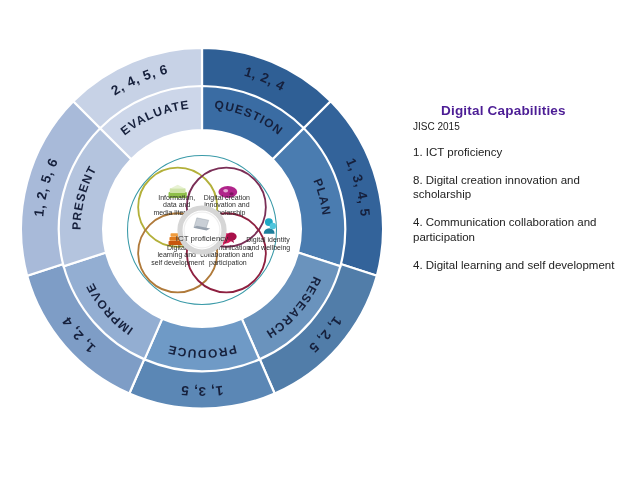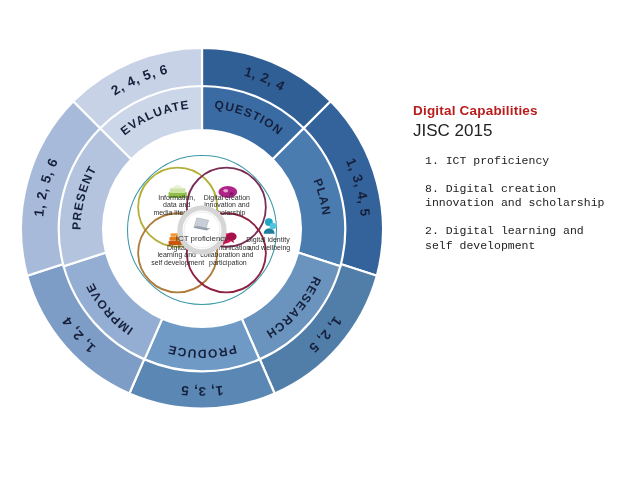--- a/index.html
+++ b/index.html
@@ -24,23 +24,23 @@
   
   .vcirc{fill:none;stroke-width:1.2;}
   .vlabel{
     font-family:"Liberation Sans", sans-serif;
     font-size:4.6px;fill:#2d2d2d;text-anchor:middle;
   }
   .hubtxt{font-family:"Liberation Sans", sans-serif;font-size:5.2px;fill:#333;text-anchor:middle;}
 
   
   #panel{position:absolute;left:413px;top:103px;width:215px;}
-  #panel .title{font-size:13.5px;font-weight:bold;color:#b91c1c;letter-spacing:.2px;}
-  #panel .sub{font-size:17px;color:#222;margin-top:3px;}
-  #panel ul{list-style:none;margin:12px;padding:0;margin-top:13px;font-family:Liberation Mono, monospace;}
+  #panel .title{font-size:13.5px;font-weight:bold;color:#4c1d95;letter-spacing:.2px;margin-left:28px;}
+  #panel .sub{font-size:10px;color:#222;margin-top:3px;}
+  #panel ul{list-style:none;margin:0;padding:0;margin-top:13px;}
   #panel li{font-size:11.5px;color:#222;line-height:1.28;margin-bottom:13px;}
 </style>
 </head>
 <body>
 
 <div id="stage">
 
   <div id="wheel">
     <svg viewBox="0 0 364 364">
       <defs>
@@ -191,17 +191,18 @@
       </g>
     </svg>
   </div>
 
   <div id="panel">
     <div class="title">Digital Capabilities</div>
     <div class="sub">JISC 2015</div>
     <ul>
       <li>1. ICT proficiency</li>
       <li>8. Digital creation innovation and scholarship</li>
-      <li>2. Digital learning and self development</li>
+      <li>4. Communication collaboration and participation</li>
+      <li>4. Digital learning and self development</li>
     </ul>
   </div>
 
 </div>
 
 </body></html>

